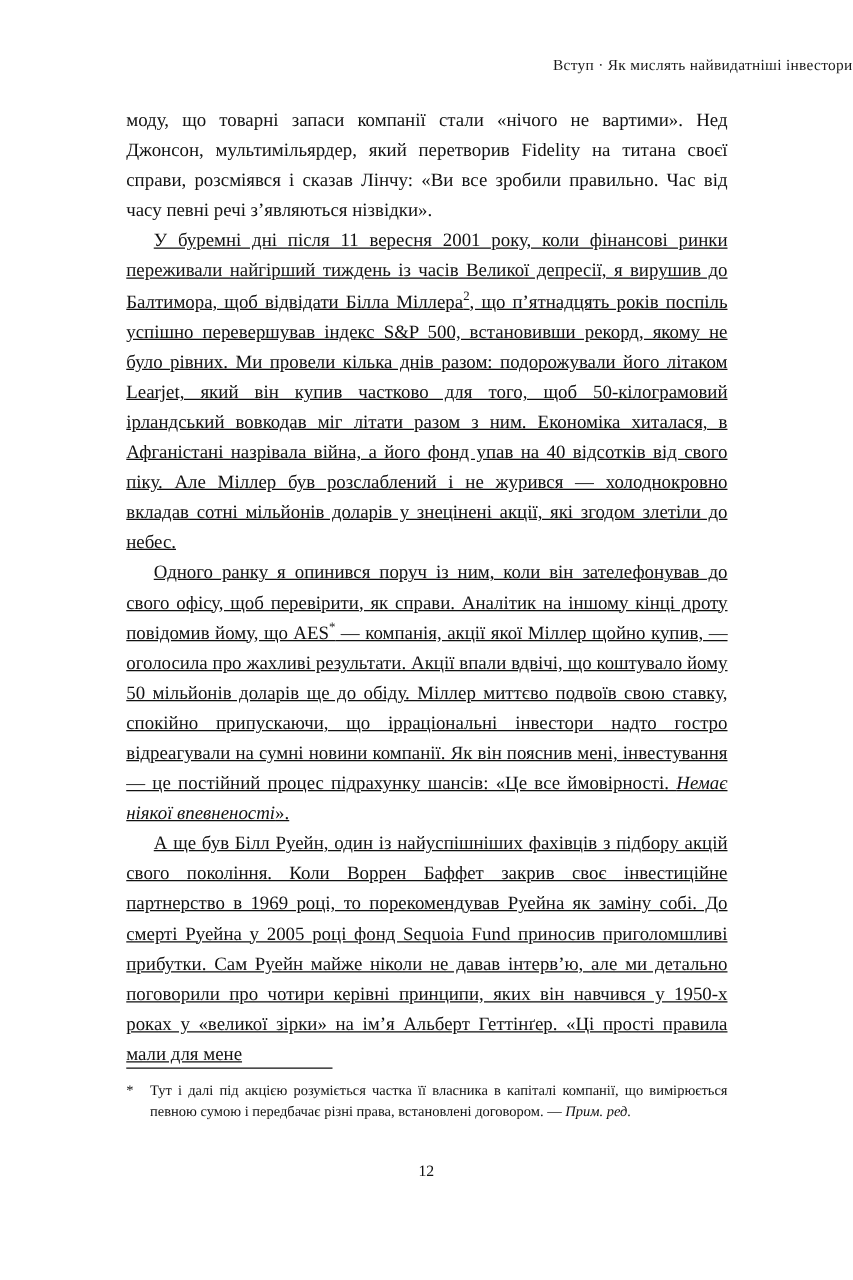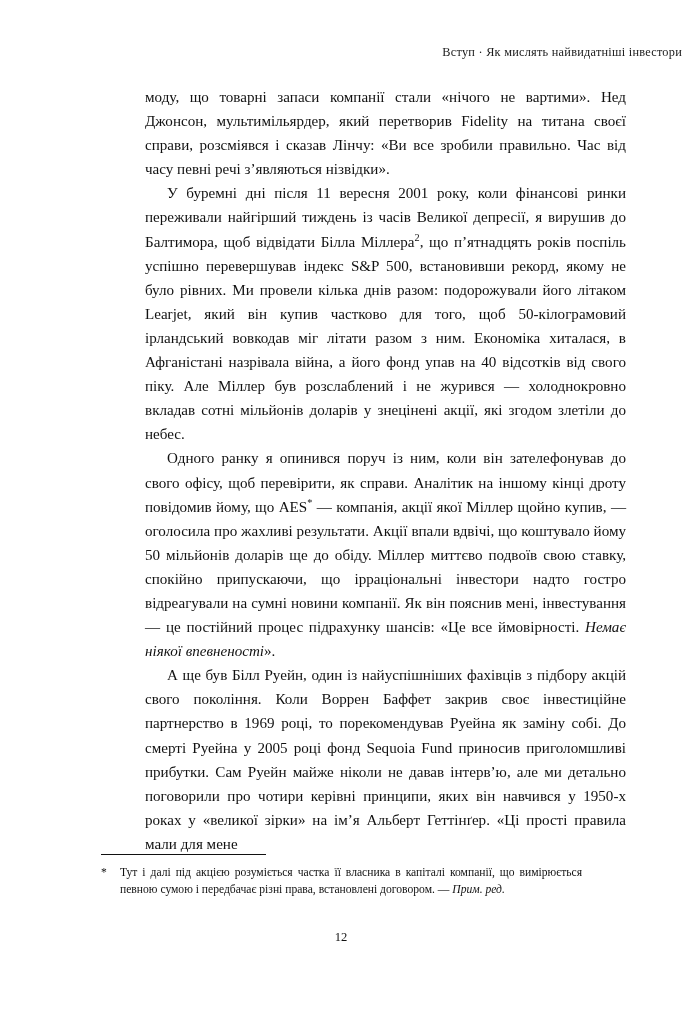--- a/index.html
+++ b/index.html
@@ -32,33 +32,33 @@
     font-size: 12.3px;
     letter-spacing: 0.02em;
     color: #1a1a1a;
     font-family: "Liberation Serif", "DejaVu Serif", serif;
   }
   .body-col {
     position: absolute;
     left: 101px;
     top: 85px;
     width: 481px;
-    margin-left: 44px;
   }
   p.para {
     margin: 0;
     font-size: 15.1px;
     line-height: 24.1px;
     text-align: justify;
     text-justify: inter-word;
     color: #111111;
     hyphens: manual;
   }
   p.para.indent {
     text-indent: 22px;
+    text-decoration: underline;
   }
   .footnote-wrap {
     position: absolute;
     left: 101px;
     top: 854px;
     width: 481px;
   }
   .footnote-rule {
     width: 165px;
     height: 1px;

